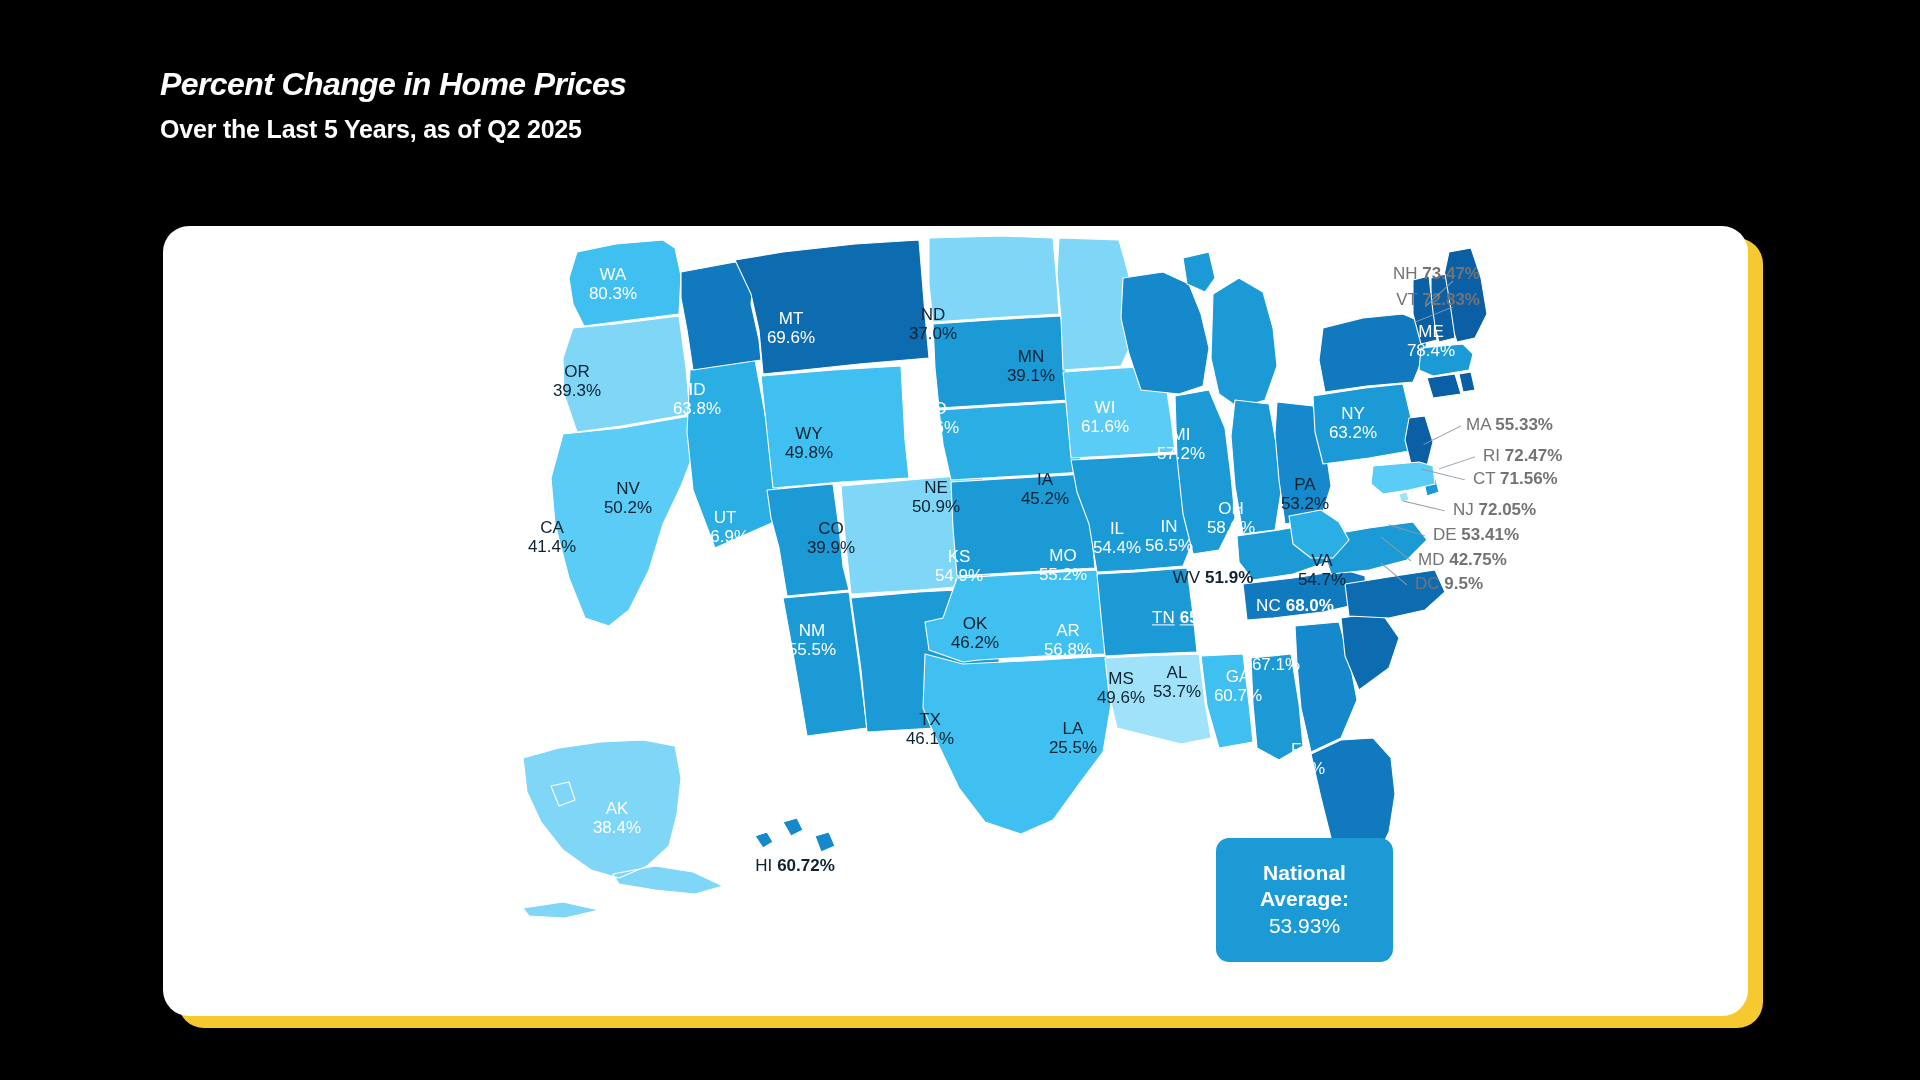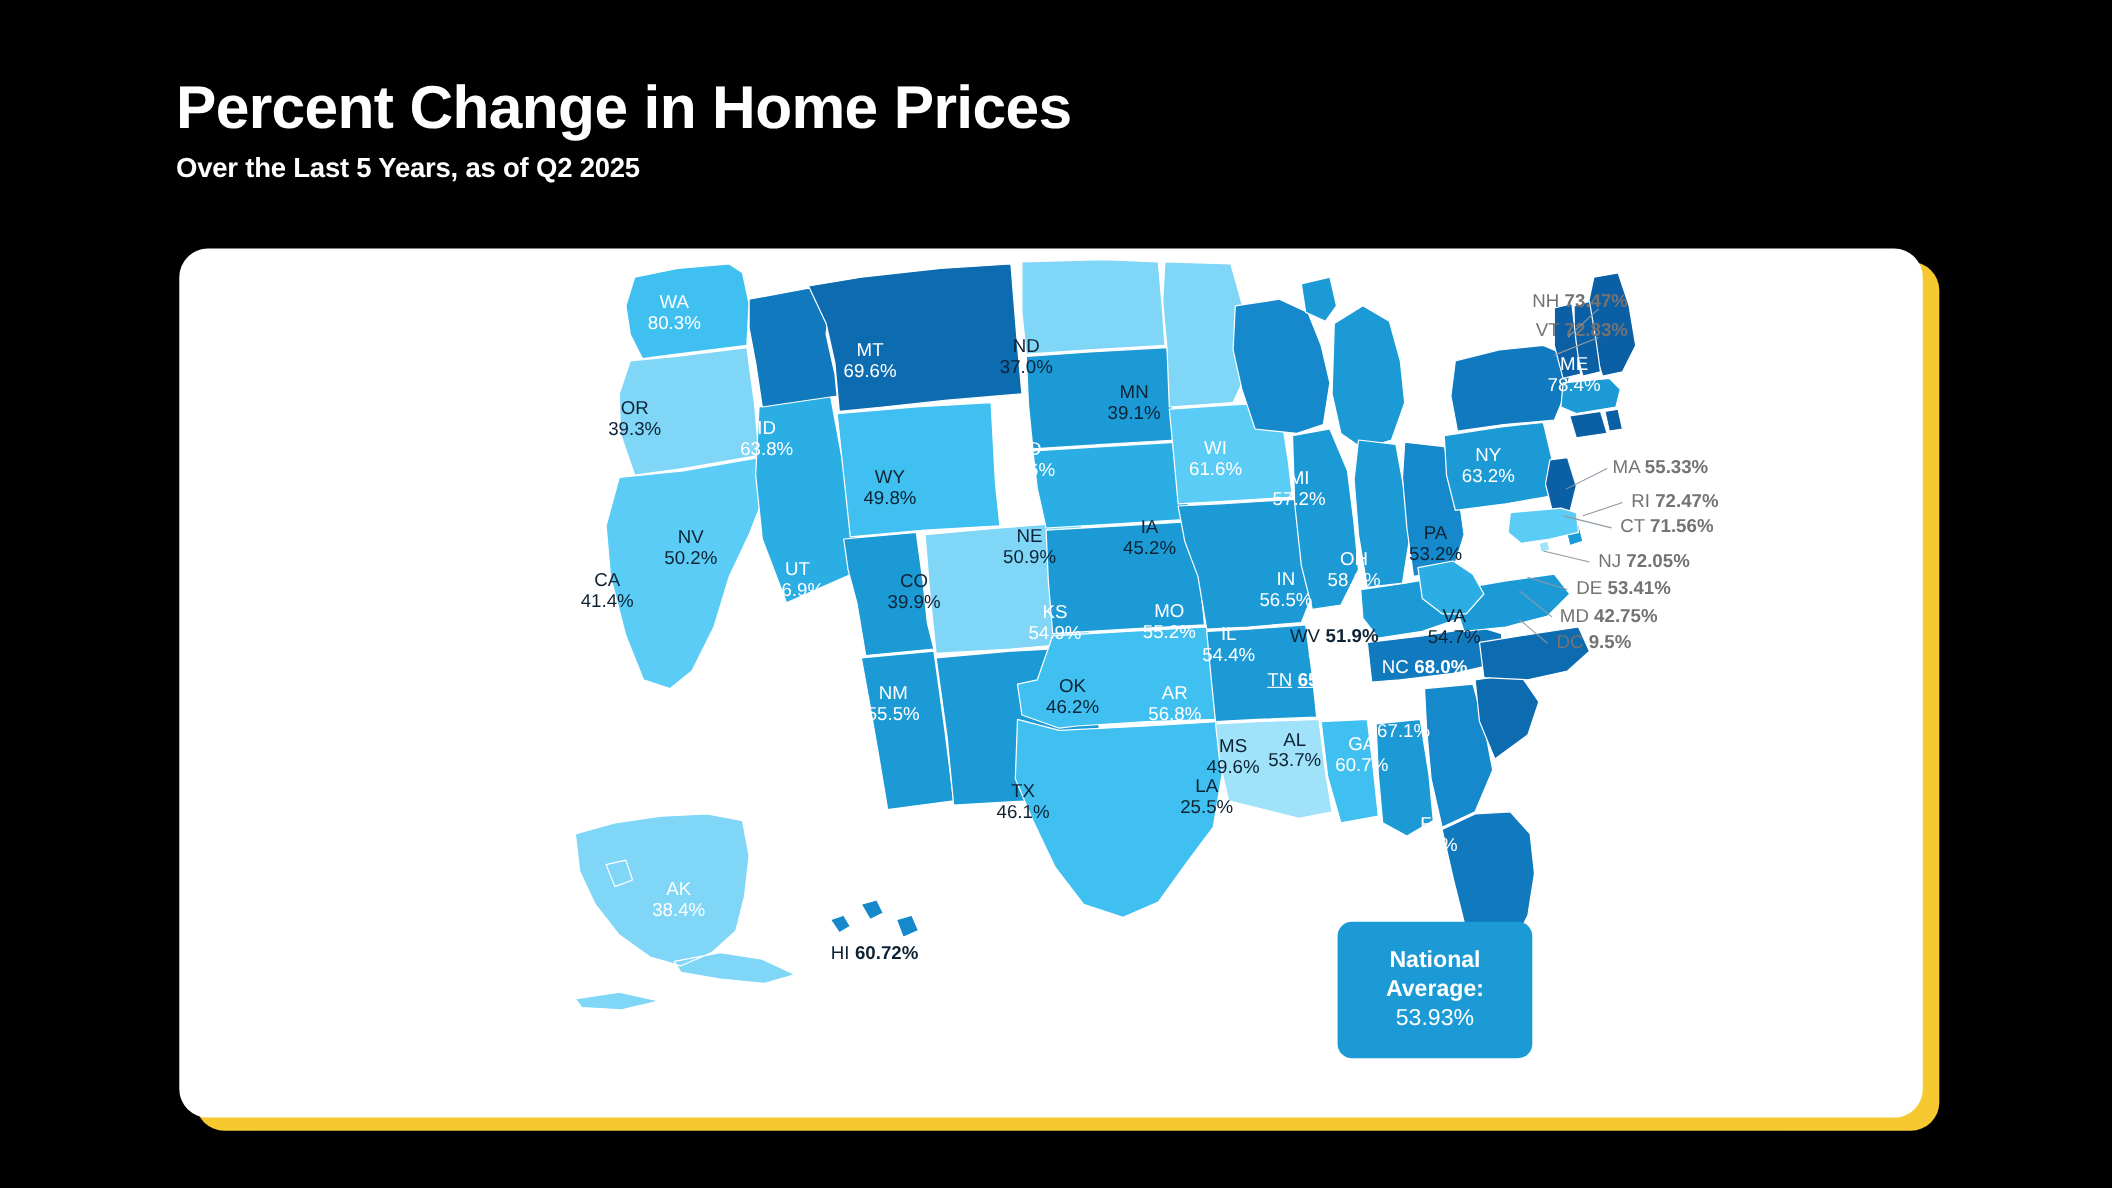--- a/index.html
+++ b/index.html
@@ -6,23 +6,24 @@
   html, body {
     width: 1920px; height: 1080px;
     background: #000000;
     font-family: "Liberation Sans", sans-serif;
     overflow: hidden;
   }
   .page { position: relative; width: 1920px; height: 1080px; background: #000; }
 
   .header { position: absolute; left: 160px; top: 68px; }
   .title {
-    font-size: 55px; font-weight: 700; color: #ffffff;
+    font-size: 32px; font-weight: 700; color: #ffffff;
     letter-spacing: -0.6px; line-height: 1.06;
     font-family: "Liberation Sans", sans-serif;
+    font-style: italic;
   }
   .subtitle {
     font-size: 25px; font-weight: 700; color: #ffffff;
     letter-spacing: -0.2px; margin-top: 13px;
   }
 
   
   .card-shadow {
     position: absolute; left: 178px; top: 238px;
     width: 1585px; height: 790px;
@@ -232,29 +233,29 @@
           <span class="vl">45.2%</span>
         </div>
         <div class="lbl light" style="left: 900px; top: 339px;">
           <span class="ab">MO</span>
           <span class="vl">55.2%</span>
         </div>
         <div class="lbl light" style="left: 905px; top: 414px;">
           <span class="ab">AR</span>
           <span class="vl">56.8%</span>
         </div>
-        <div class="lbl dark" style="left: 910px; top: 498px; margin-left: 24px;">
+        <div class="lbl dark" style="left: 910px; top: 512px;">
           <span class="ab">LA</span>
           <span class="vl">25.5%</span>
         </div>
         <div class="lbl light" style="left: 942px; top: 191px;">
           <span class="ab">WI</span>
           <span class="vl">61.6%</span>
         </div>
-        <div class="lbl light" style="left: 954px; top: 312px; margin-top: 48px;">
+        <div class="lbl light" style="left: 954px; top: 312px;">
           <span class="ab">IL</span>
           <span class="vl">54.4%</span>
         </div>
         <div class="lbl dark" style="left: 958px; top: 462px;">
           <span class="ab">MS</span>
           <span class="vl">49.6%</span>
         </div>
         <div class="lbl light" style="left: 1018px; top: 218px;">
           <span class="ab">MI</span>
           <span class="vl">57.2%</span>

